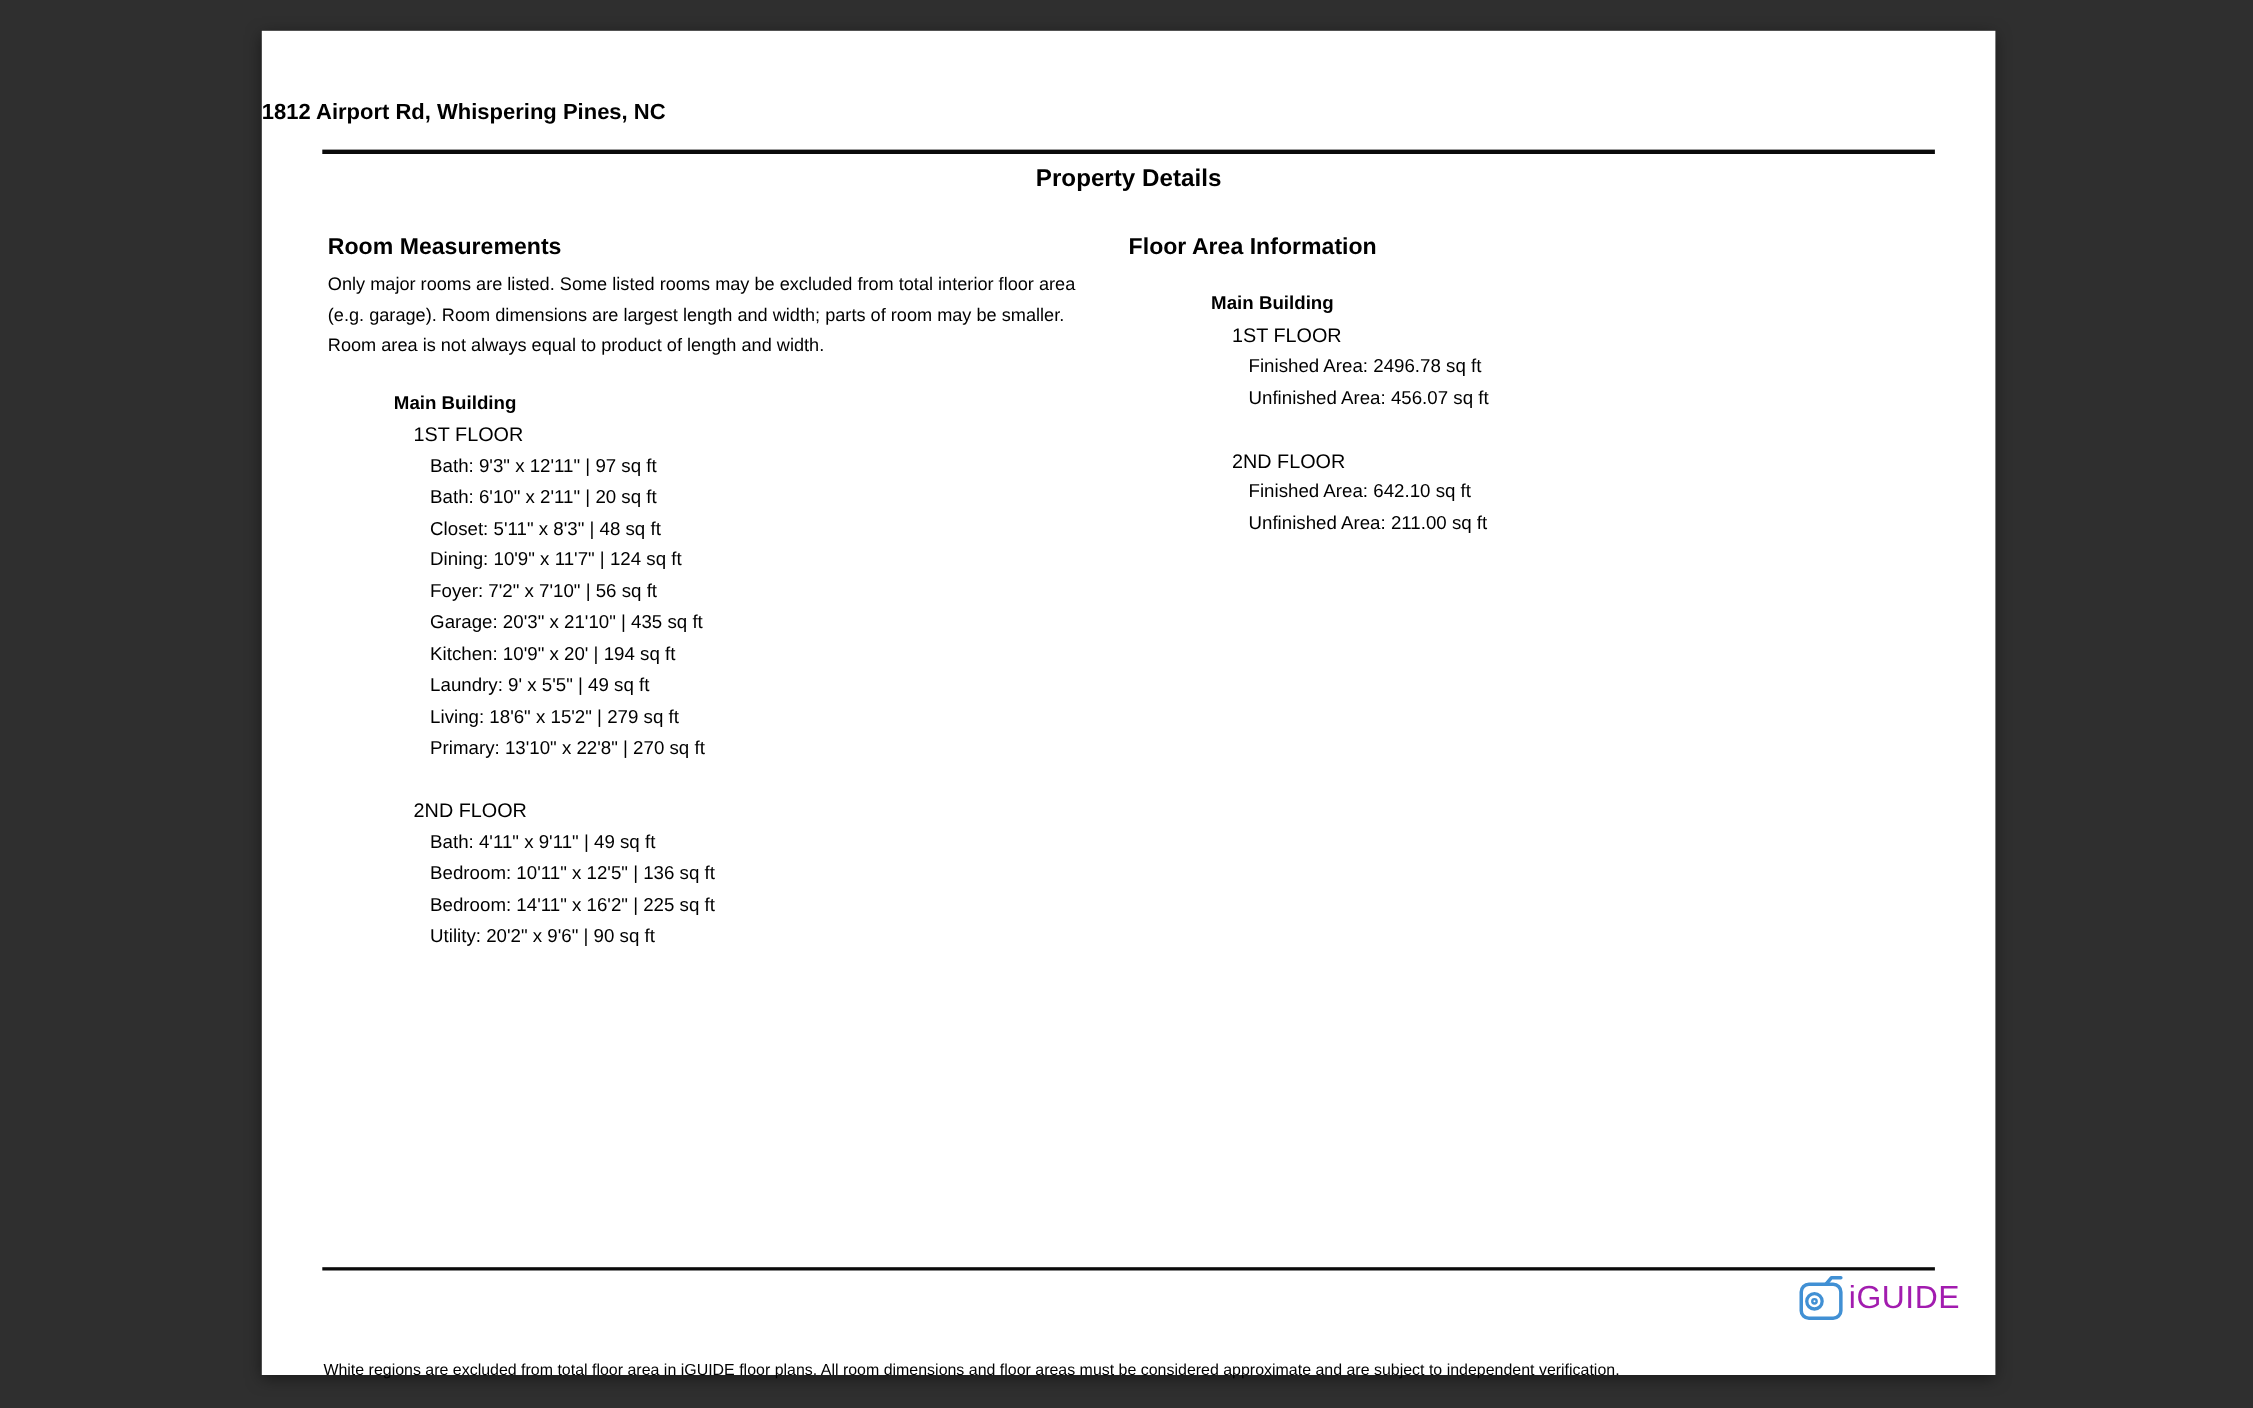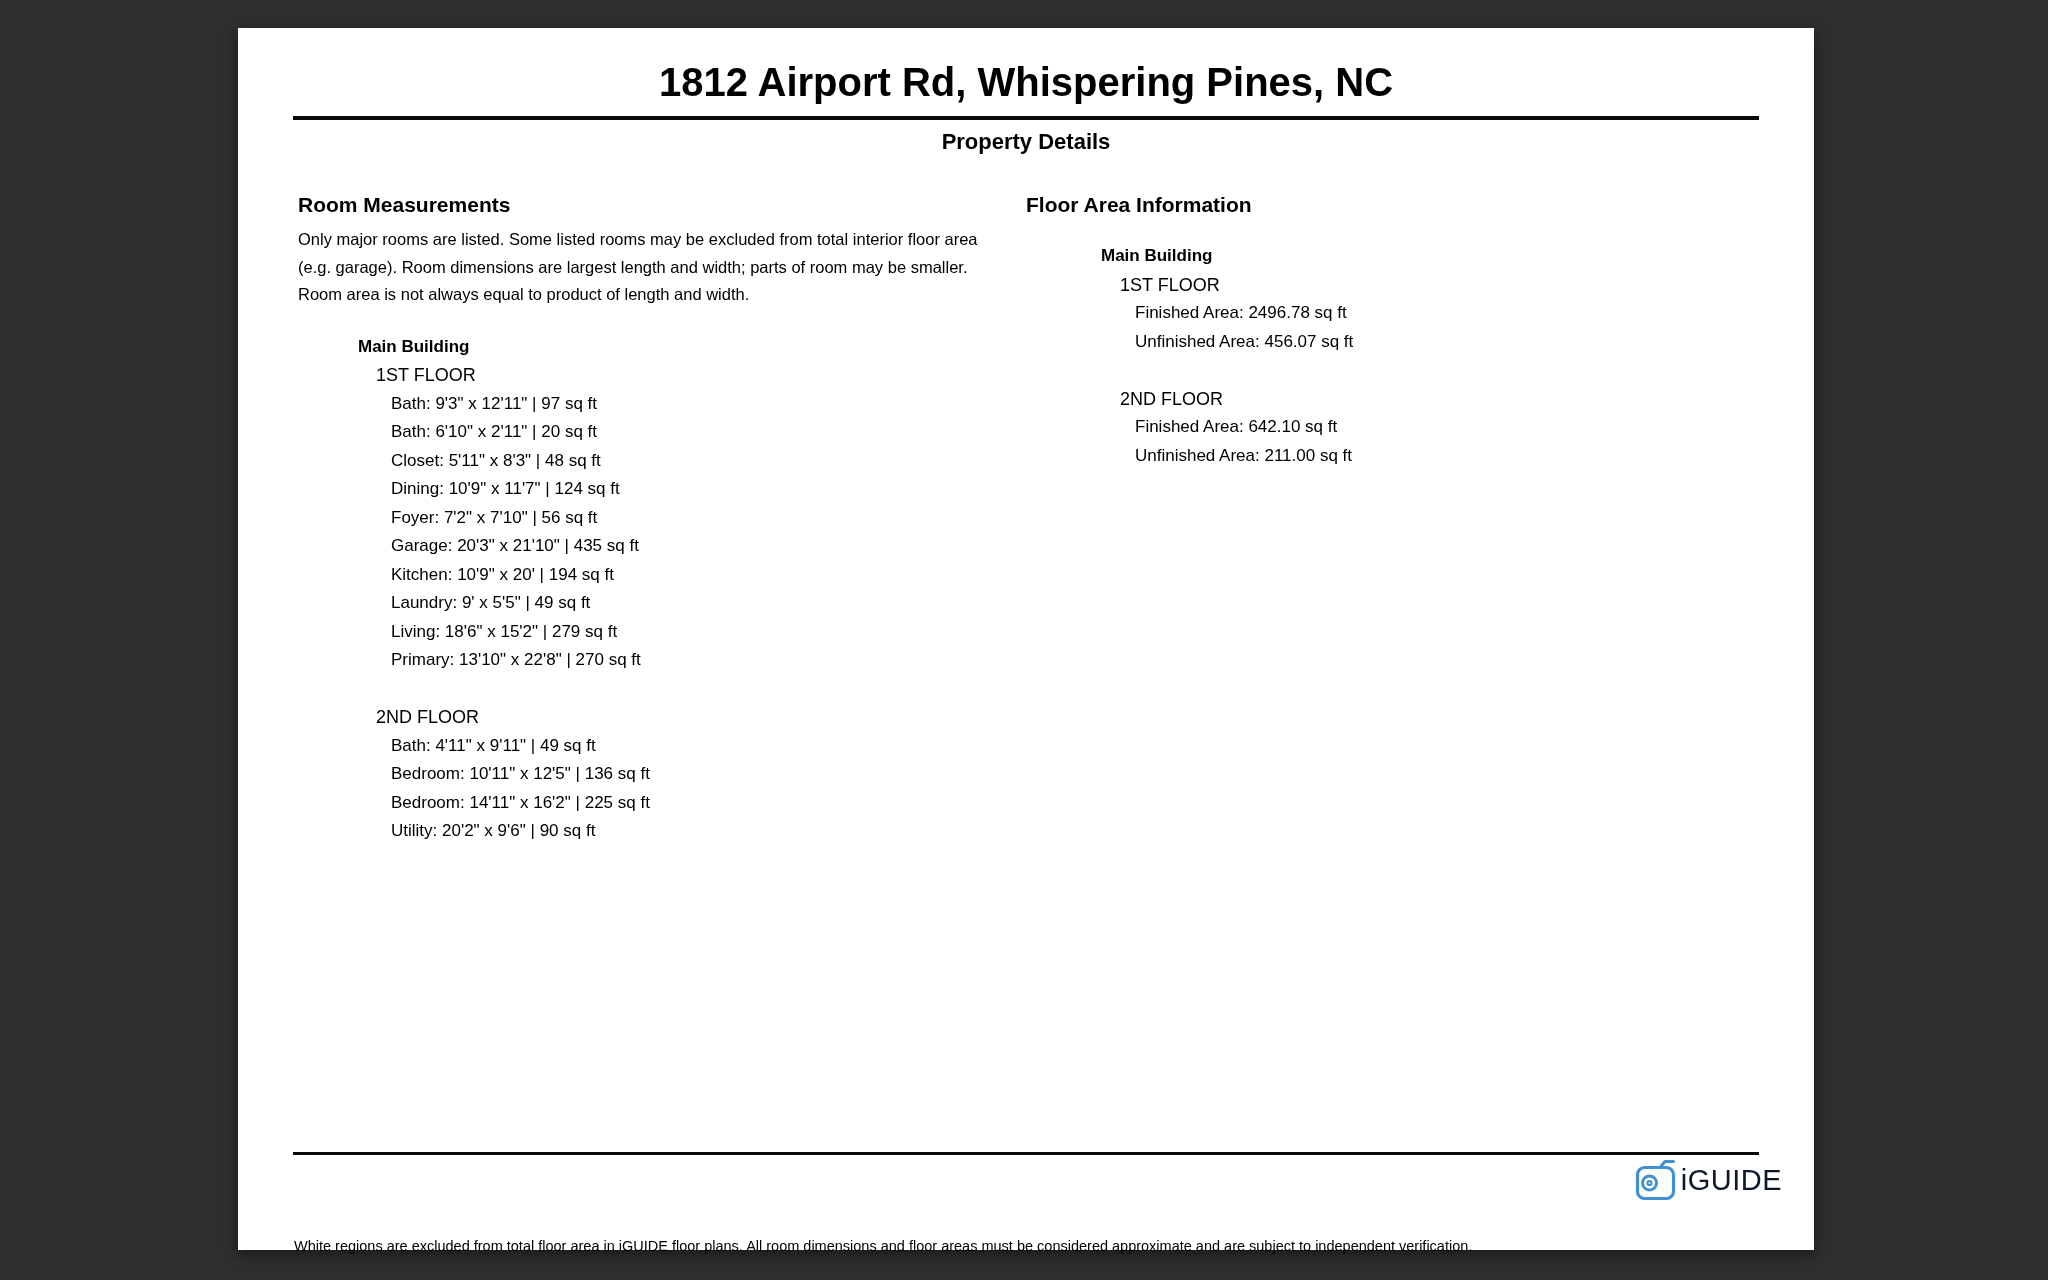--- a/index.html
+++ b/index.html
@@ -12,23 +12,22 @@
   }
   .viewport { position: relative; width: 2048px; height: 1280px; background: #2f2f2f; }
   .page {
     position: absolute;
     left: 238px; top: 28px;
     width: 1576px; height: 1222px;
     background: #ffffff;
     box-shadow: 0 4px 14px rgba(0,0,0,0.5);
   }
   .doc-title {
-    margin-top: 36px;
-    text-align: center;
-    font-size: 40px;
+    margin-top: 56px;
+    font-size: 20px;
     font-weight: bold;
     line-height: 36px;
   }
   .title-rule {
     margin: 16px 55px 0 55px;
     height: 4px;
     background: #0a0a0a;
   }
   .doc-subtitle {
     margin-top: 8px;
@@ -179,17 +178,17 @@
 
     <div class="logo">
       <span style="display:inline-flex;">
         <svg width="41" height="44" viewBox="0 0 41 44" fill="none">
           <rect x="2.5" y="9.5" width="36" height="31" rx="7" stroke="#4190d4" stroke-width="3.2"></rect>
           <circle cx="14.5" cy="25" r="7" stroke="#4190d4" stroke-width="3"></circle>
           <circle cx="14.5" cy="25" r="2" stroke="#4190d4" stroke-width="2.2"></circle>
           <path d="M 25 9.5 L 30 3.5 L 38.5 3.5" stroke="#4190d4" stroke-width="3.2" stroke-linejoin="round" stroke-linecap="round"></path>
         </svg>
       </span>
-      <span class="logo-word" style="color: #0f172a;">iGUIDE</span>
+      <span class="logo-word" style="color: #a21caf;">iGUIDE</span>
     </div>
 
   </div>
 </div>
 
 </body></html>

